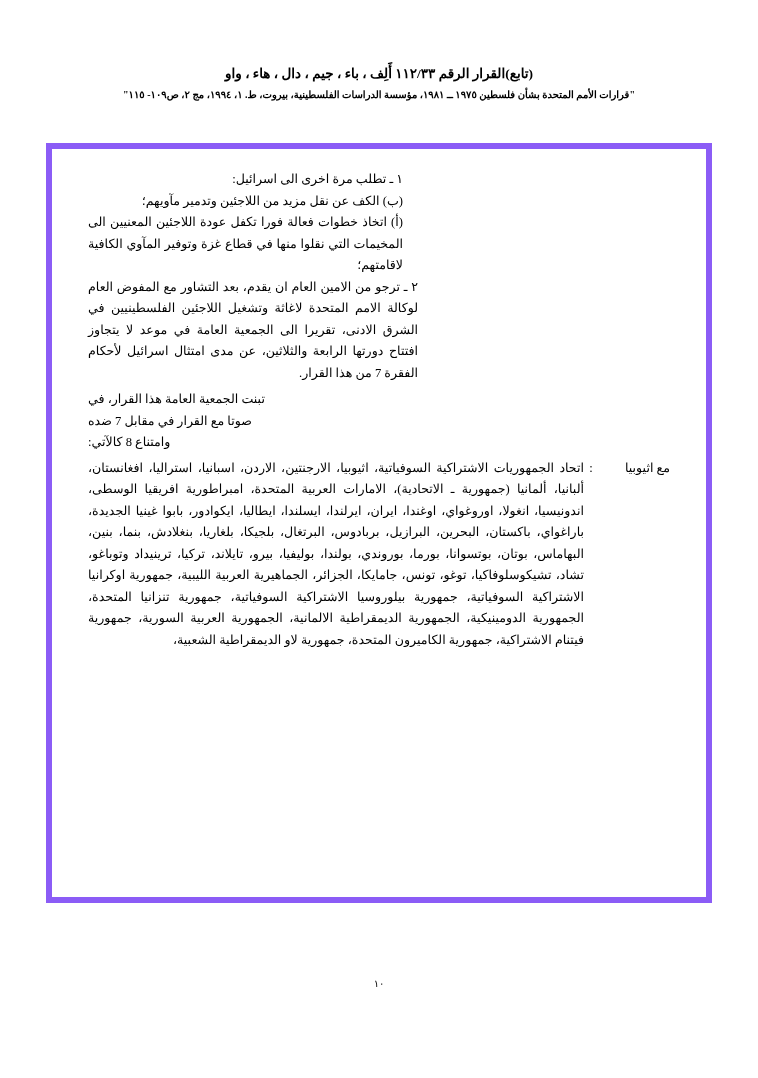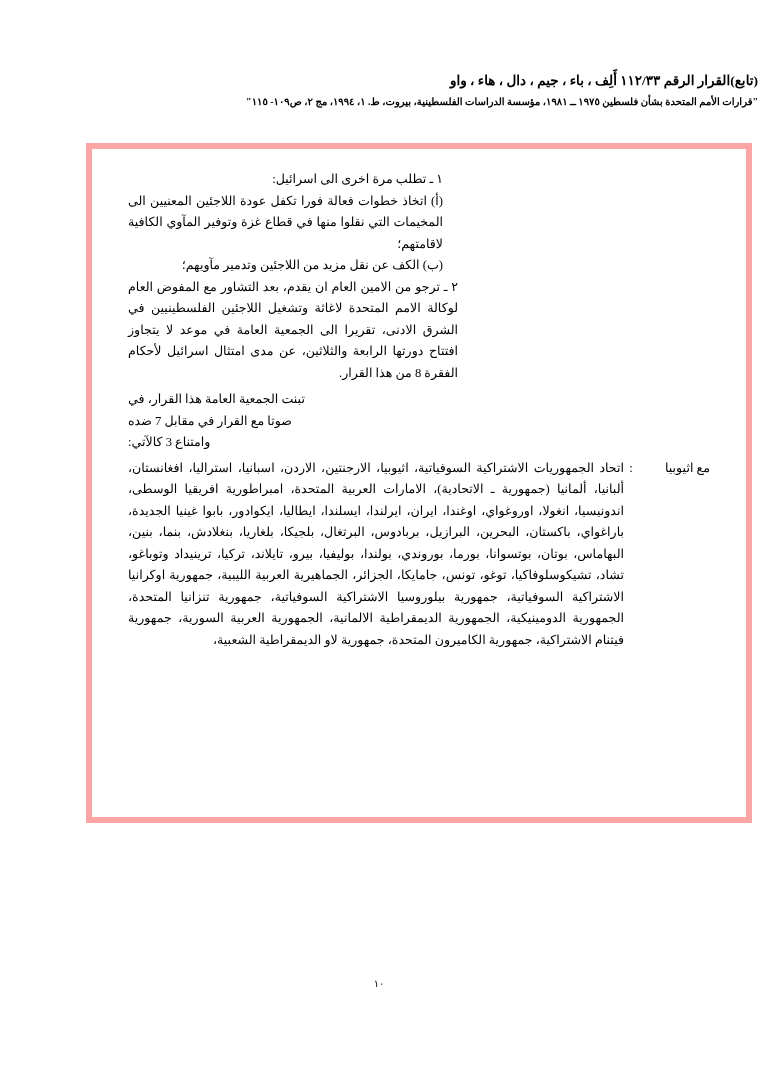--- a/index.html
+++ b/index.html
@@ -15,23 +15,24 @@
     position: relative;
     overflow: hidden;
   }
   .page {
     position: absolute;
     inset: 0;
     background: #ffffff;
   }
   .header {
     position: absolute;
-    top: 72px;
+    top: 65px;
     left: 0;
     right: 0;
+    text-align: center;
   }
   .header-title {
     font-family: "Liberation Serif", "DejaVu Serif", serif;
     font-weight: bold;
     font-size: 13.5px;
     letter-spacing: 0px;
     direction: rtl;
     unicode-bidi: isolate;
   }
   .header-source {
@@ -40,25 +41,24 @@
     font-weight: bold;
     font-size: 10px;
     direction: rtl;
     unicode-bidi: isolate;
   }
   .frame {
     position: absolute;
     top: 143px;
     left: 46px;
     width: 666px;
-    height: 680px;
-    border: 6px solid #fca5a5;
+    height: 760px;
+    border: 6px solid #8b5cf6;
     box-sizing: border-box;
     background: #ffffff;
-    margin-left: 40px;
   }
   .content {
     position: absolute;
     top: 20px;
     right: 36px;
     left: 36px;
     direction: rtl;
     font-size: 12.6px;
     line-height: 21.5px;
   }
@@ -129,32 +129,32 @@
   <div class="header">
     <div class="header-title">(تابع)القرار الرقم ١١٢/٣٣ أَلِف ، باء ، جيم ، دال ، هاء ، واو</div>
     <div class="header-source">"قرارات الأمم المتحدة بشأن فلسطين ١٩٧٥ ــ ١٩٨١، مؤسسة الدراسات الفلسطينية، بيروت، ط. ١، ١٩٩٤، مج ٢، ص١٠٩- ١١٥"</div>
   </div>
 
   <div class="frame">
     <div class="content">
 
       <p class="para narrow">١ ـ تطلب مرة اخرى الى اسرائيل:</p>
 
+      <p class="para narrow">(ب) الكف عن نقل مزيد من اللاجئين وتدمير مآويهم؛</p>
+
       <p class="para narrow block-a">(أ) اتخاذ خطوات فعالة فورا تكفل عودة اللاجئين المعنيين الى المخيمات التي نقلوا منها في قطاع غزة وتوفير المآوي الكافية لاقامتهم؛</p>
 
-      <p class="para narrow">(ب) الكف عن نقل مزيد من اللاجئين وتدمير مآويهم؛</p>
-
-      <p class="para narrow-wide">٢ ـ ترجو من الامين العام ان يقدم، بعد التشاور مع المفوض العام لوكالة الامم المتحدة لاغاثة وتشغيل اللاجئين الفلسطينيين في الشرق الادنى، تقريرا الى الجمعية العامة في موعد لا يتجاوز افتتاح دورتها الرابعة والثلاثين، عن مدى امتثال اسرائيل لأحكام الفقرة 8 من هذا القرار.</p>
+      <p class="para narrow-wide">٢ ـ ترجو من الامين العام ان يقدم، بعد التشاور مع المفوض العام لوكالة الامم المتحدة لاغاثة وتشغيل اللاجئين الفلسطينيين في الشرق الادنى، تقريرا الى الجمعية العامة في موعد لا يتجاوز افتتاح دورتها الرابعة والثلاثين، عن مدى امتثال اسرائيل لأحكام الفقرة 7 من هذا القرار.</p>
 
       <div class="spacer-xs"></div>
 
       <div class="vote-lines">
         <span class="l">تبنت الجمعية العامة هذا القرار، في</span>
         <span class="l">صوتا مع القرار في مقابل 7 ضده</span>
-        <span class="l">وامتناع 3 كالآتي:</span>
+        <span class="l">وامتناع 8 كالآتي:</span>
       </div>
 
       <div class="vote-block">
         <div class="vote-label">مع اثيوبيا</div>
         <div class="vote-colon">:</div>
         <div class="vote-list">اتحاد الجمهوريات الاشتراكية السوفياتية، اثيوبيا، الارجنتين، الاردن، اسبانيا، استراليا، افغانستان، ألبانيا، ألمانيا (جمهورية ـ الاتحادية)، الامارات العربية المتحدة، امبراطورية افريقيا الوسطى، اندونيسيا، انغولا، اوروغواي، اوغندا، ايران، ايرلندا، ايسلندا، ايطاليا، ايكوادور، بابوا غينيا الجديدة، باراغواي، باكستان، البحرين، البرازيل، بربادوس، البرتغال، بلجيكا، بلغاريا، بنغلادش، بنما، بنين، البهاماس، بوتان، بوتسوانا، بورما، بوروندي، بولندا، بوليفيا، بيرو، تايلاند، تركيا، ترينيداد وتوباغو، تشاد، تشيكوسلوفاكيا، توغو، تونس، جامايكا، الجزائر، الجماهيرية العربية الليبية، جمهورية اوكرانيا الاشتراكية السوفياتية، جمهورية بيلوروسيا الاشتراكية السوفياتية، جمهورية تنزانيا المتحدة، الجمهورية الدومينيكية، الجمهورية الديمقراطية الالمانية، الجمهورية العربية السورية، جمهورية فيتنام الاشتراكية، جمهورية الكاميرون المتحدة، جمهورية لاو الديمقراطية الشعبية،</div>
       </div>
 
     </div>
   </div>

